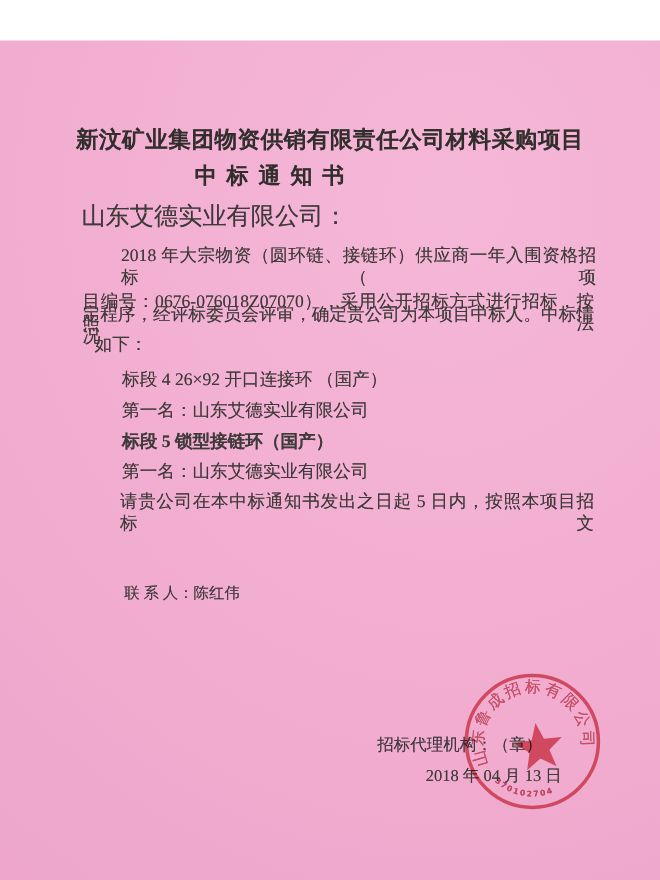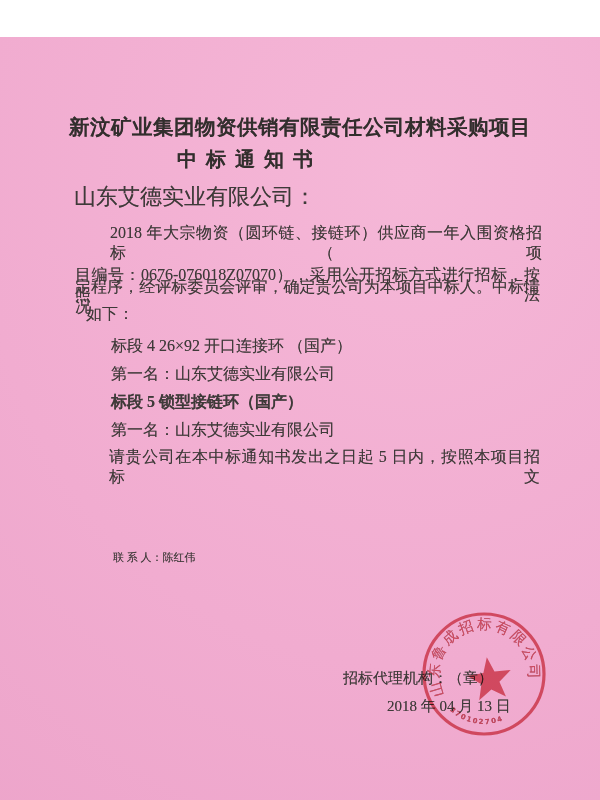--- a/index.html
+++ b/index.html
@@ -46,21 +46,21 @@
   <div class="line just" style="left:75px;top:240px;width:465px;">定程序，经评标委员会评审，确定贵公司为本项目中标人。中标情况</div>
   <div class="line" style="left:86px;top:267px;">如下：</div>
 
   <div class="line" style="left:111px;top:299px;">标段 4 26×92 开口连接环 （国产）</div>
   <div class="line" style="left:111px;top:327px;">第一名：山东艾德实业有限公司</div>
   <div class="line" style="left:111px;top:355px;font-weight:bold;">标段 5 锁型接链环（国产）</div>
   <div class="line" style="left:111px;top:383px;">第一名：山东艾德实业有限公司</div>
 
   <div class="line just" style="left:109px;top:410px;width:431px;">请贵公司在本中标通知书发出之日起 5 日内，按照本项目招标文</div>
 
-  <div class="line" style="left:113px;top:510px;font-size:11px;">联 系 人：陈红伟</div>
+  <div class="line" style="left:113px;top:494px;font-size:14px;">联 系 人：陈红伟</div>
 
   <div class="line signline" style="left:343px;top:631px;">招标代理机构：（章）</div>
   <div class="line signline" style="left:387px;top:659px;">2018 年 04 月 13 日</div>
 
   <svg class="seal" viewBox="0 0 170 170" xmlns="http://www.w3.org/2000/svg">
     <g>
       <circle cx="85" cy="85" r="60" fill="none" stroke="#d95862" stroke-width="3.2"></circle>
       <path id="sealTextArc" d="M 48.1 110.8 A 45 45 0 1 1 121.9 110.8" fill="none"></path>
       <text font-size="14.5" letter-spacing="2.5" fill="#d95862">
         <textPath href="#sealTextArc" startOffset="6">山东鲁成招标有限公司</textPath>

